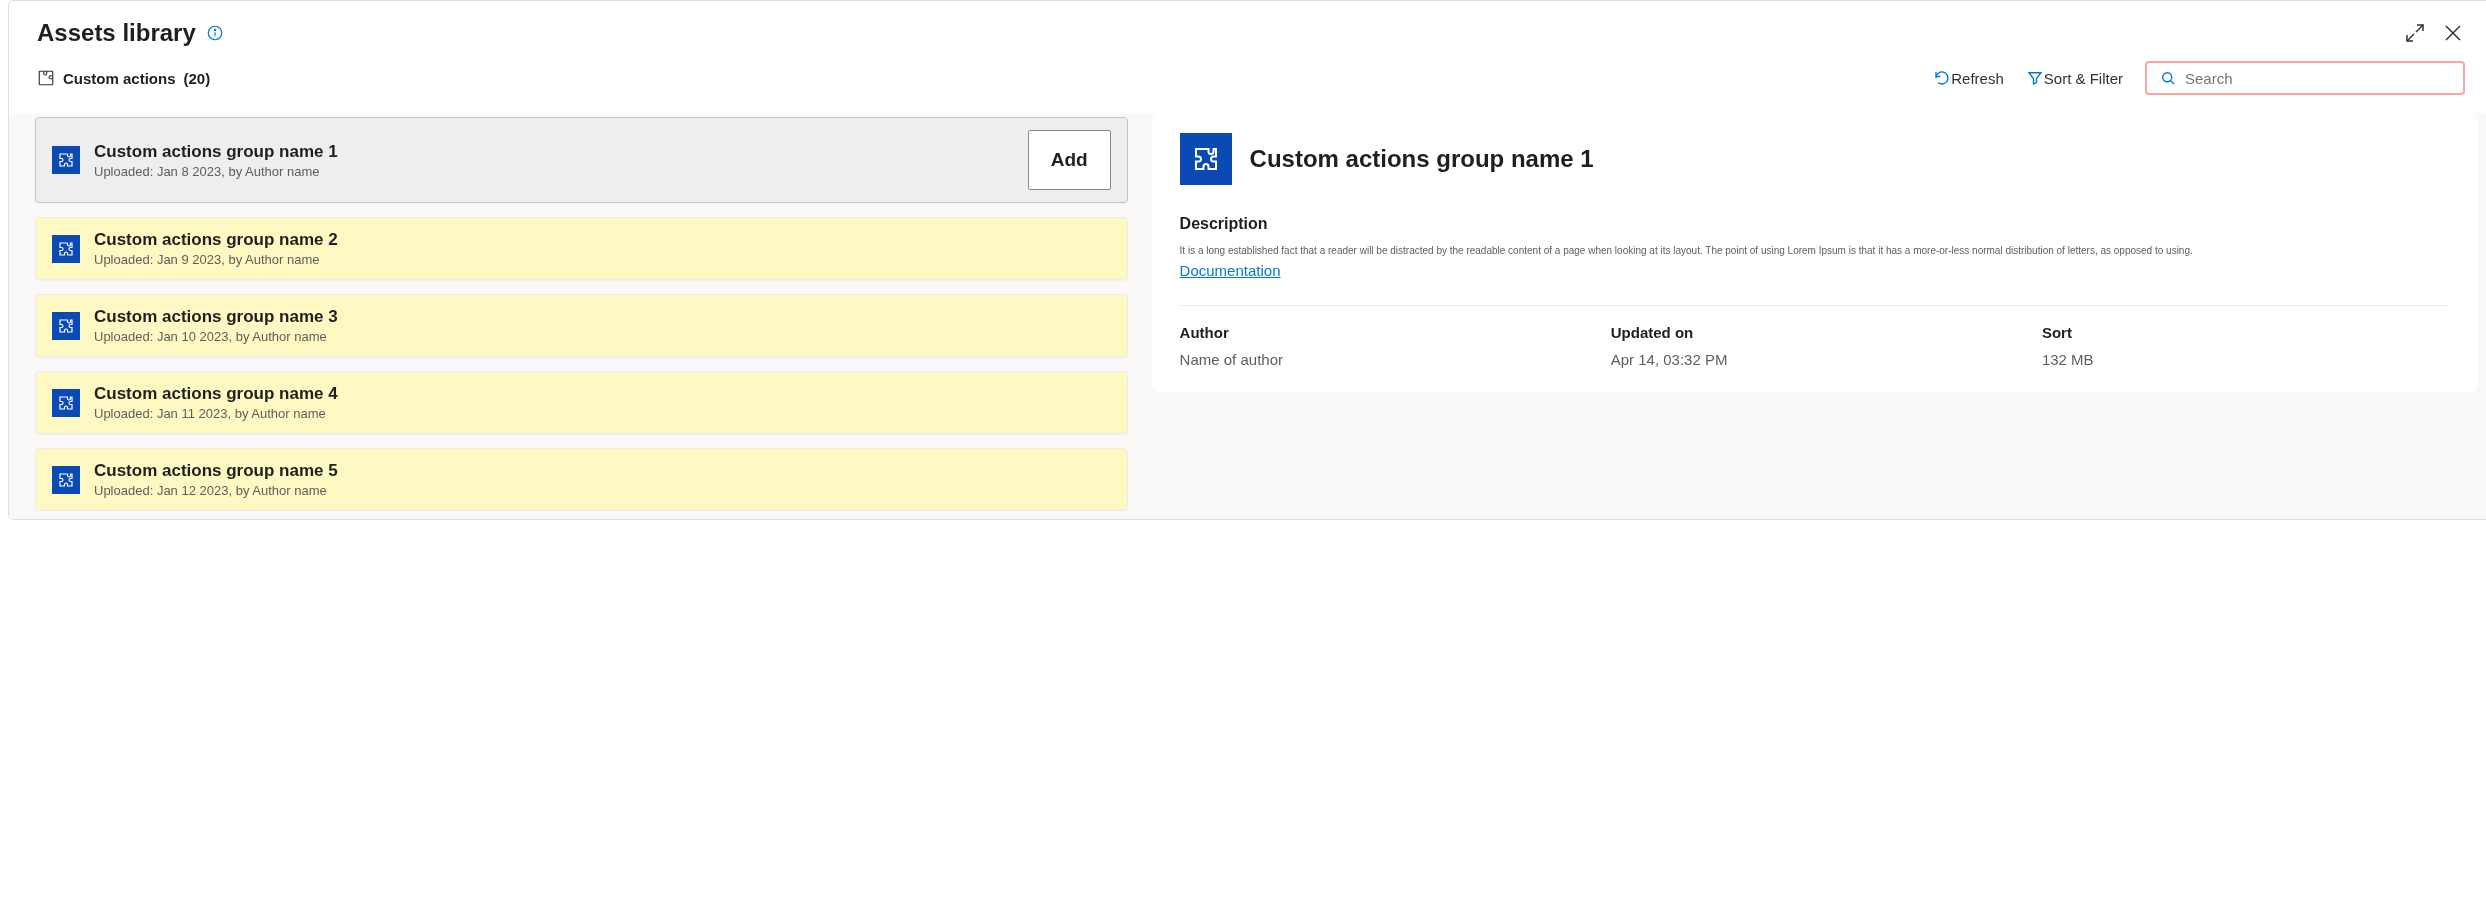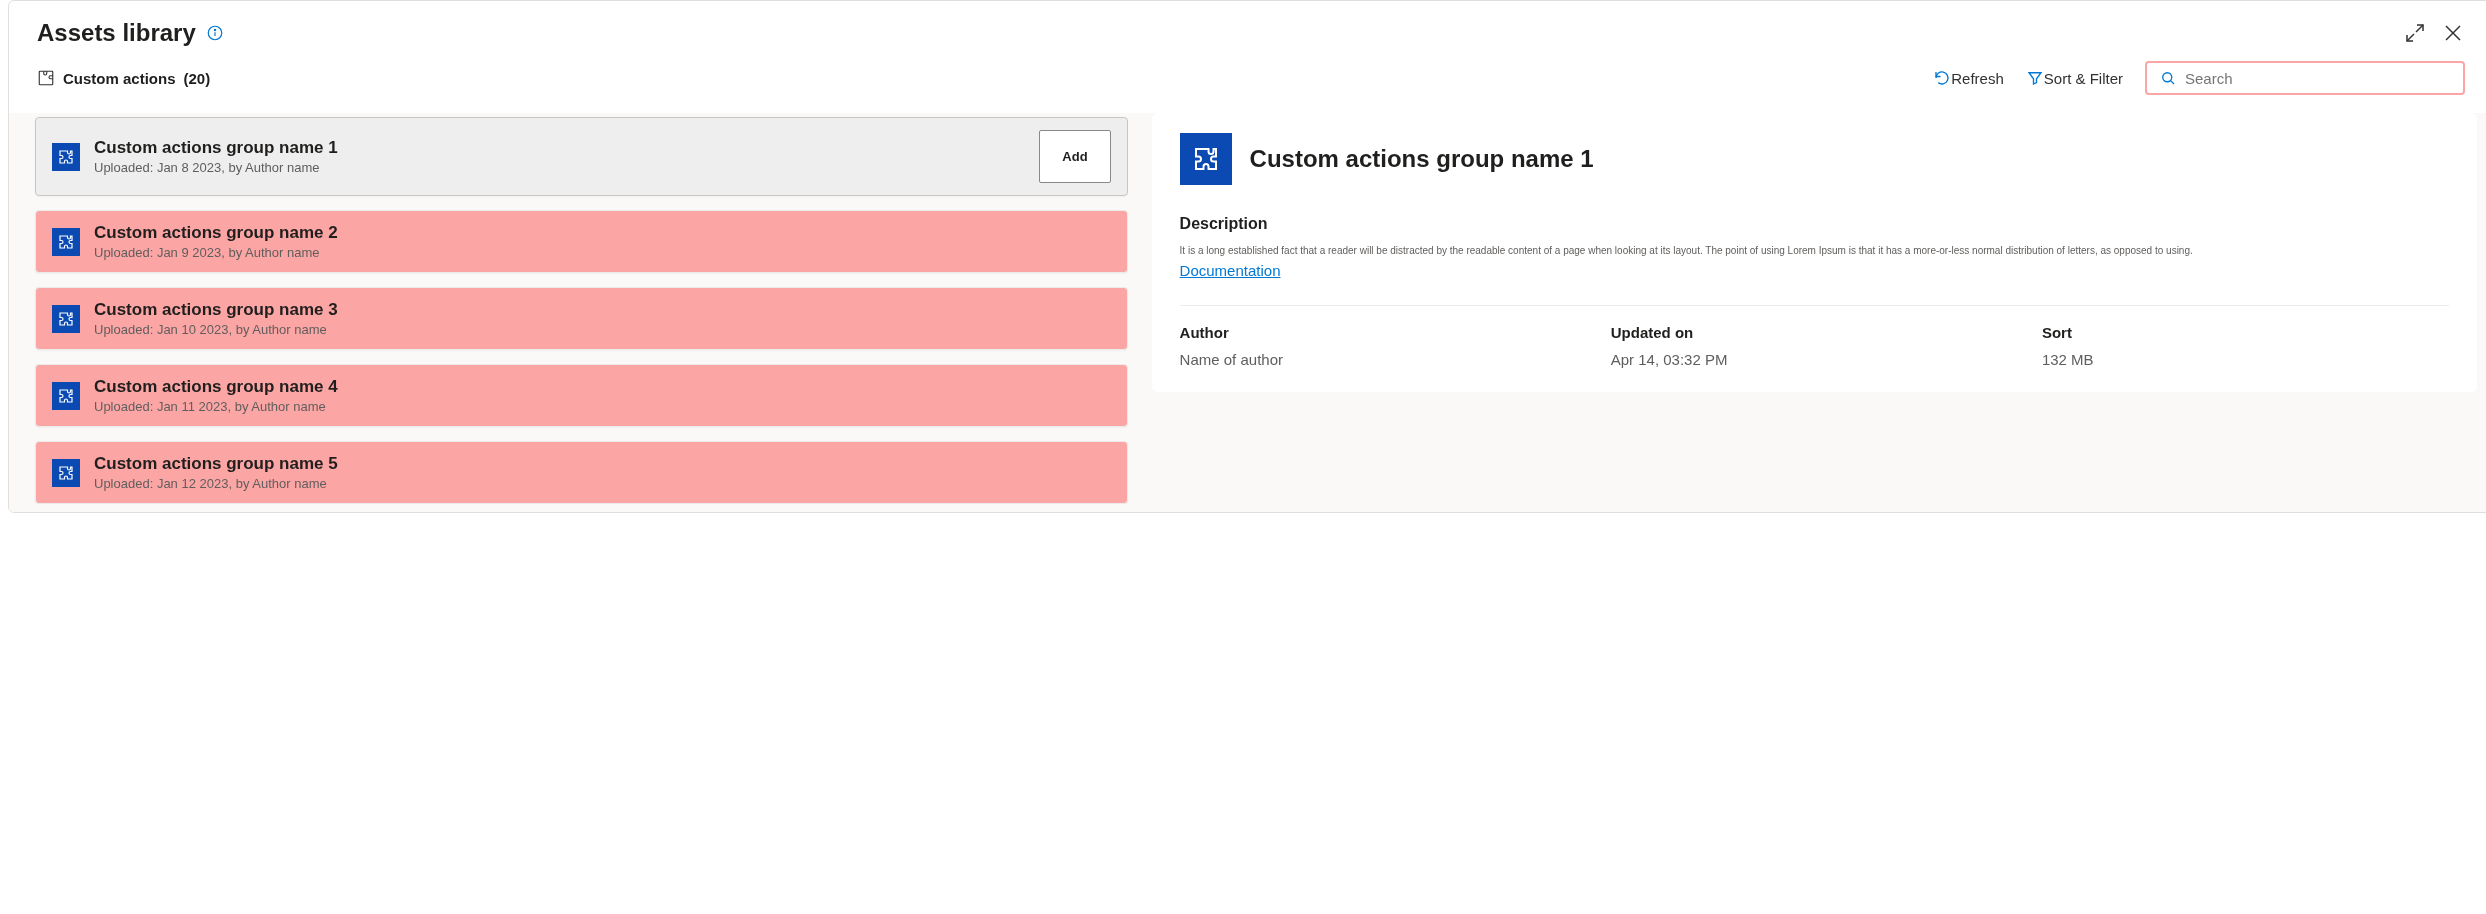--- a/index.html
+++ b/index.html
@@ -118,21 +118,21 @@
       flex: 1;
       background: #fff;
       border-radius: 6px;
       padding: 20px 28px 24px 28px;
       margin-right: 8px;
     }
     .list-item {
       display: flex;
       align-items: center;
       gap: 14px;
-      background: #fca5a5;
+      background: #fef9c3;
       border: 1px solid #edebe9;
       border-radius: 4px;
       padding: 12px 16px;
       box-shadow: 0 1px 2px rgba(0,0,0,0.04);
       cursor: pointer;
     }
     .list-item.selected {
       background: #eeeeee;
       border-color: #c8c6c4;
     }
@@ -148,21 +148,21 @@
     }
     .item-icon.small { width: 28px; height: 28px; }
     .item-icon.large { width: 52px; height: 52px; }
     .item-text { flex: 1; min-width: 0; }
     .item-title { font-size: 17px; font-weight: 600; color: #201f1e; }
     .item-sub { font-size: 13px; color: #605e5c; margin-top: 2px; }
     .add-btn {
       border: 1px solid #8a8886;
       background: #fff;
       padding: 18px 22px;
-      font-size: 13px;
+      font-size: 19px;
       border-radius: 2px;
       cursor: pointer;
       font-weight: 600;
       color: #201f1e;
     }
     .detail-head {
       display: flex;
       align-items: center;
       gap: 18px;
       margin-bottom: 30px;

